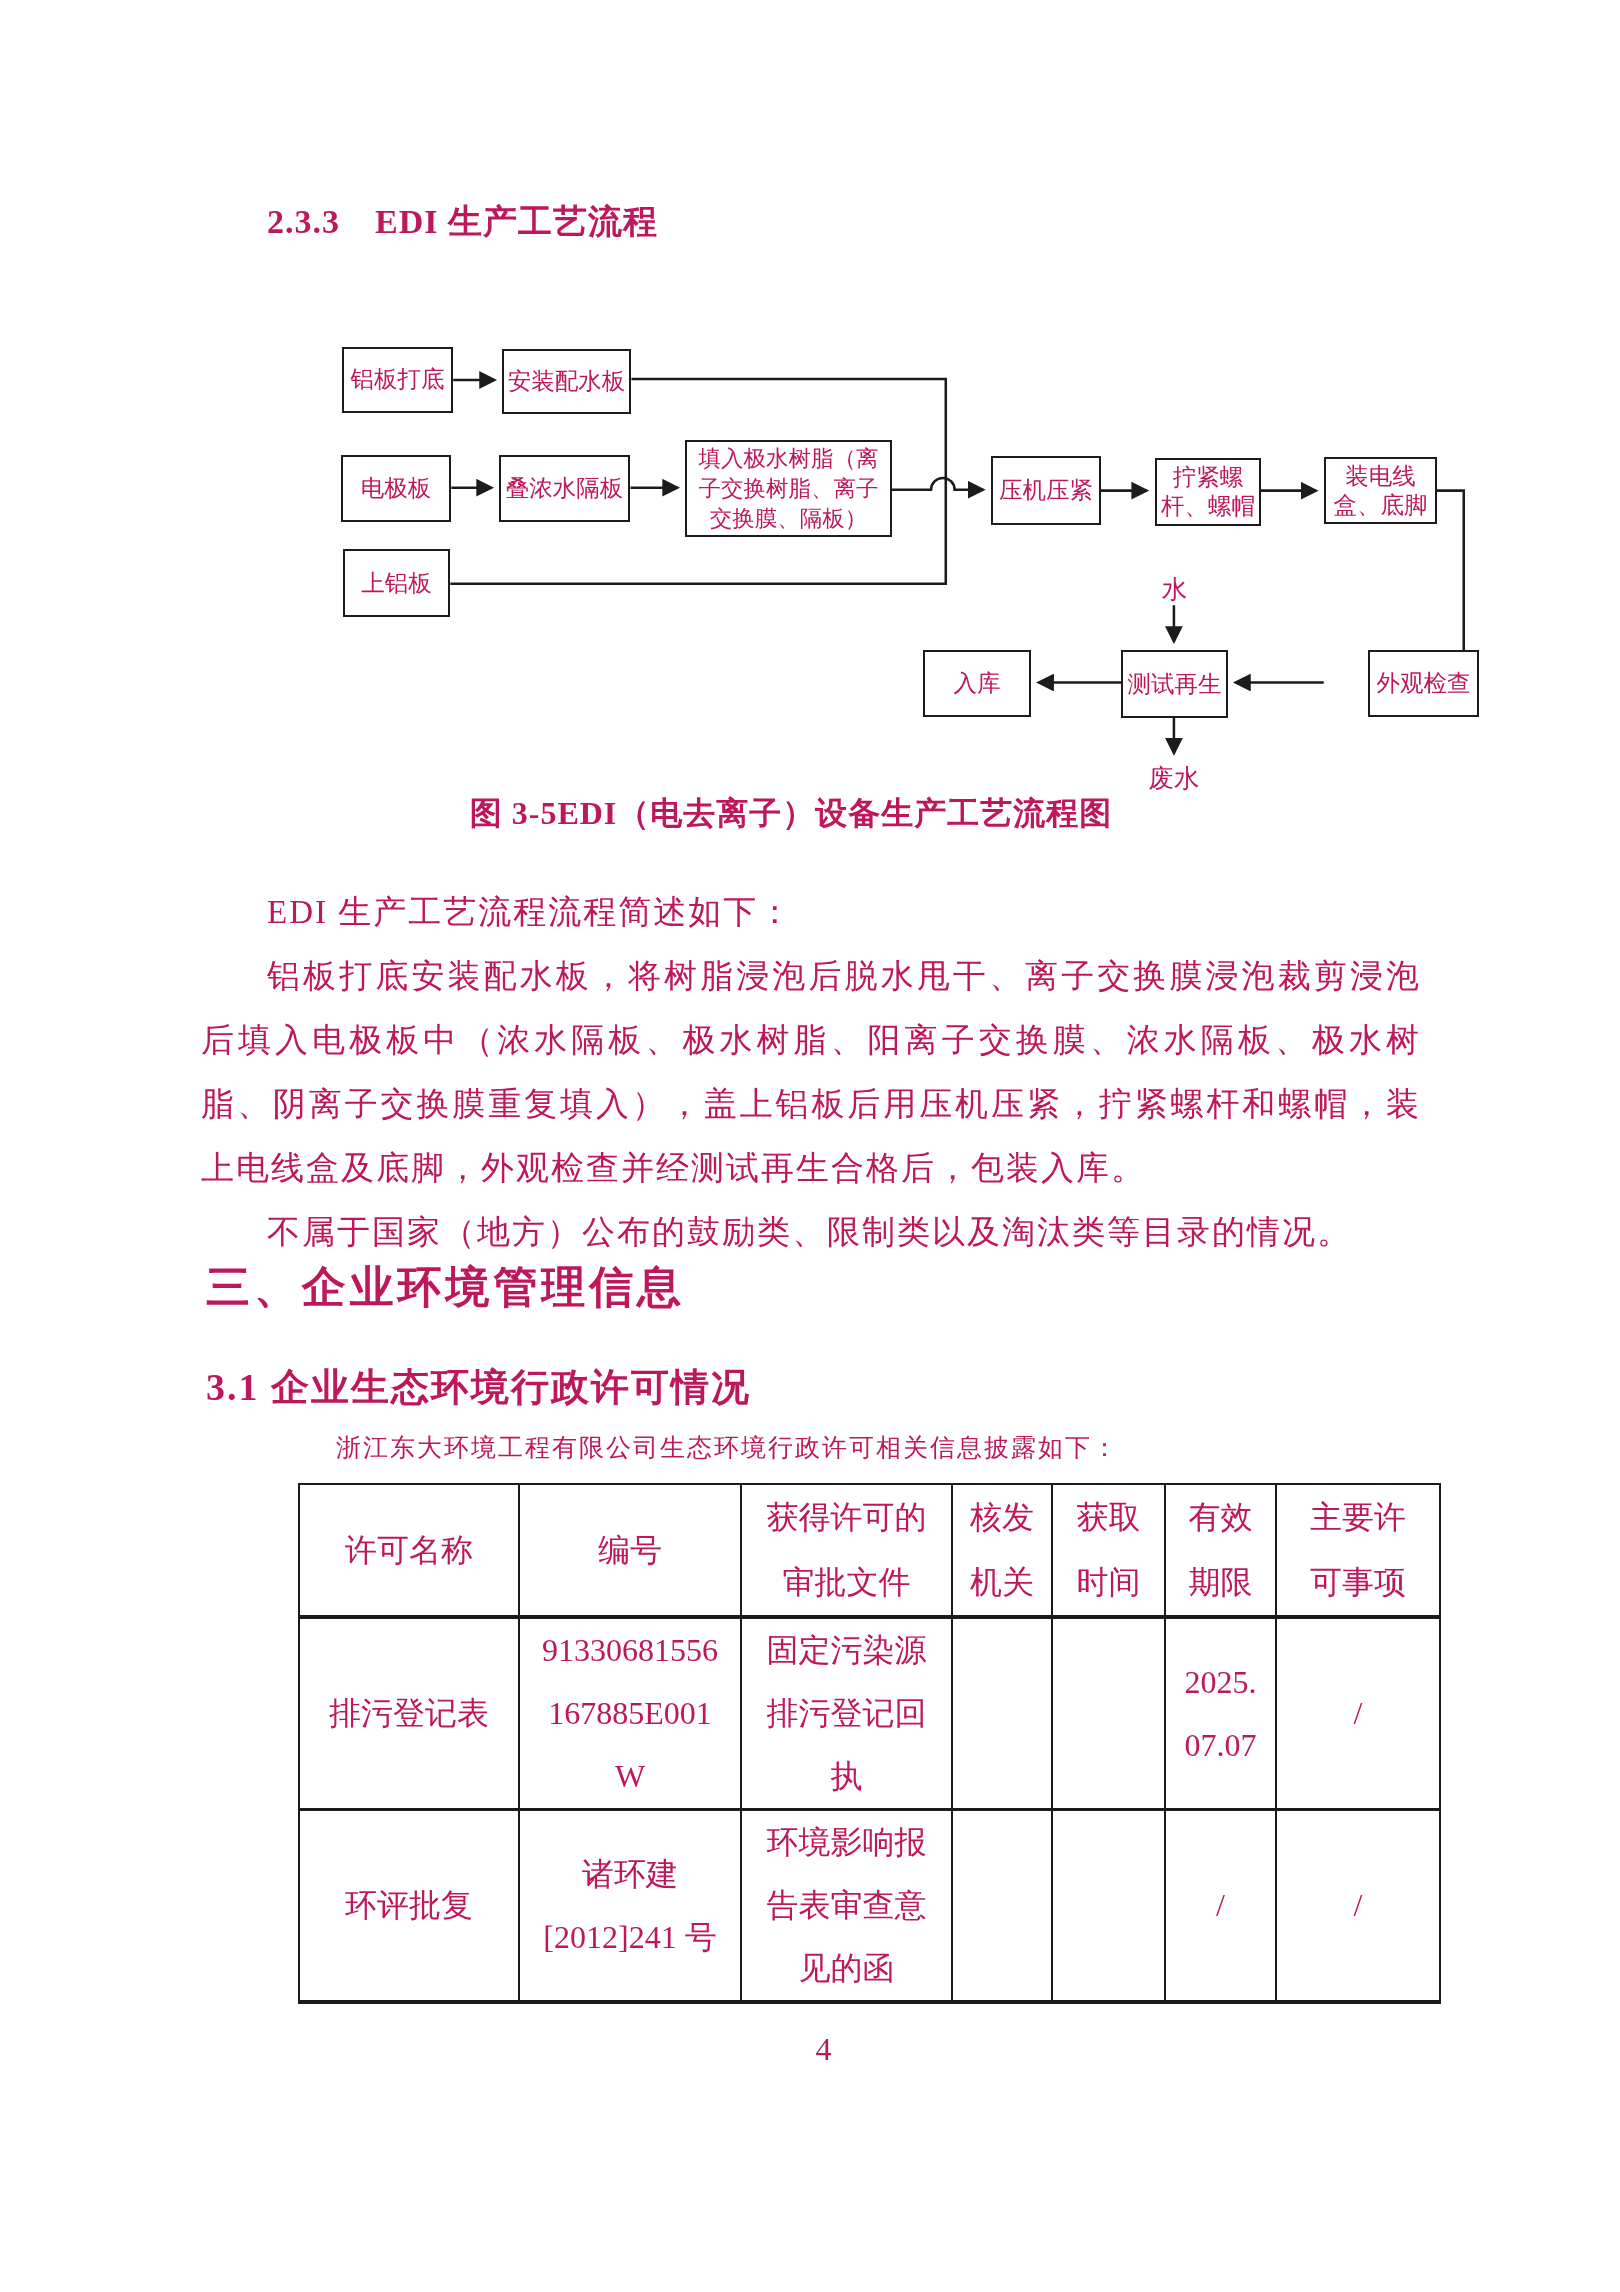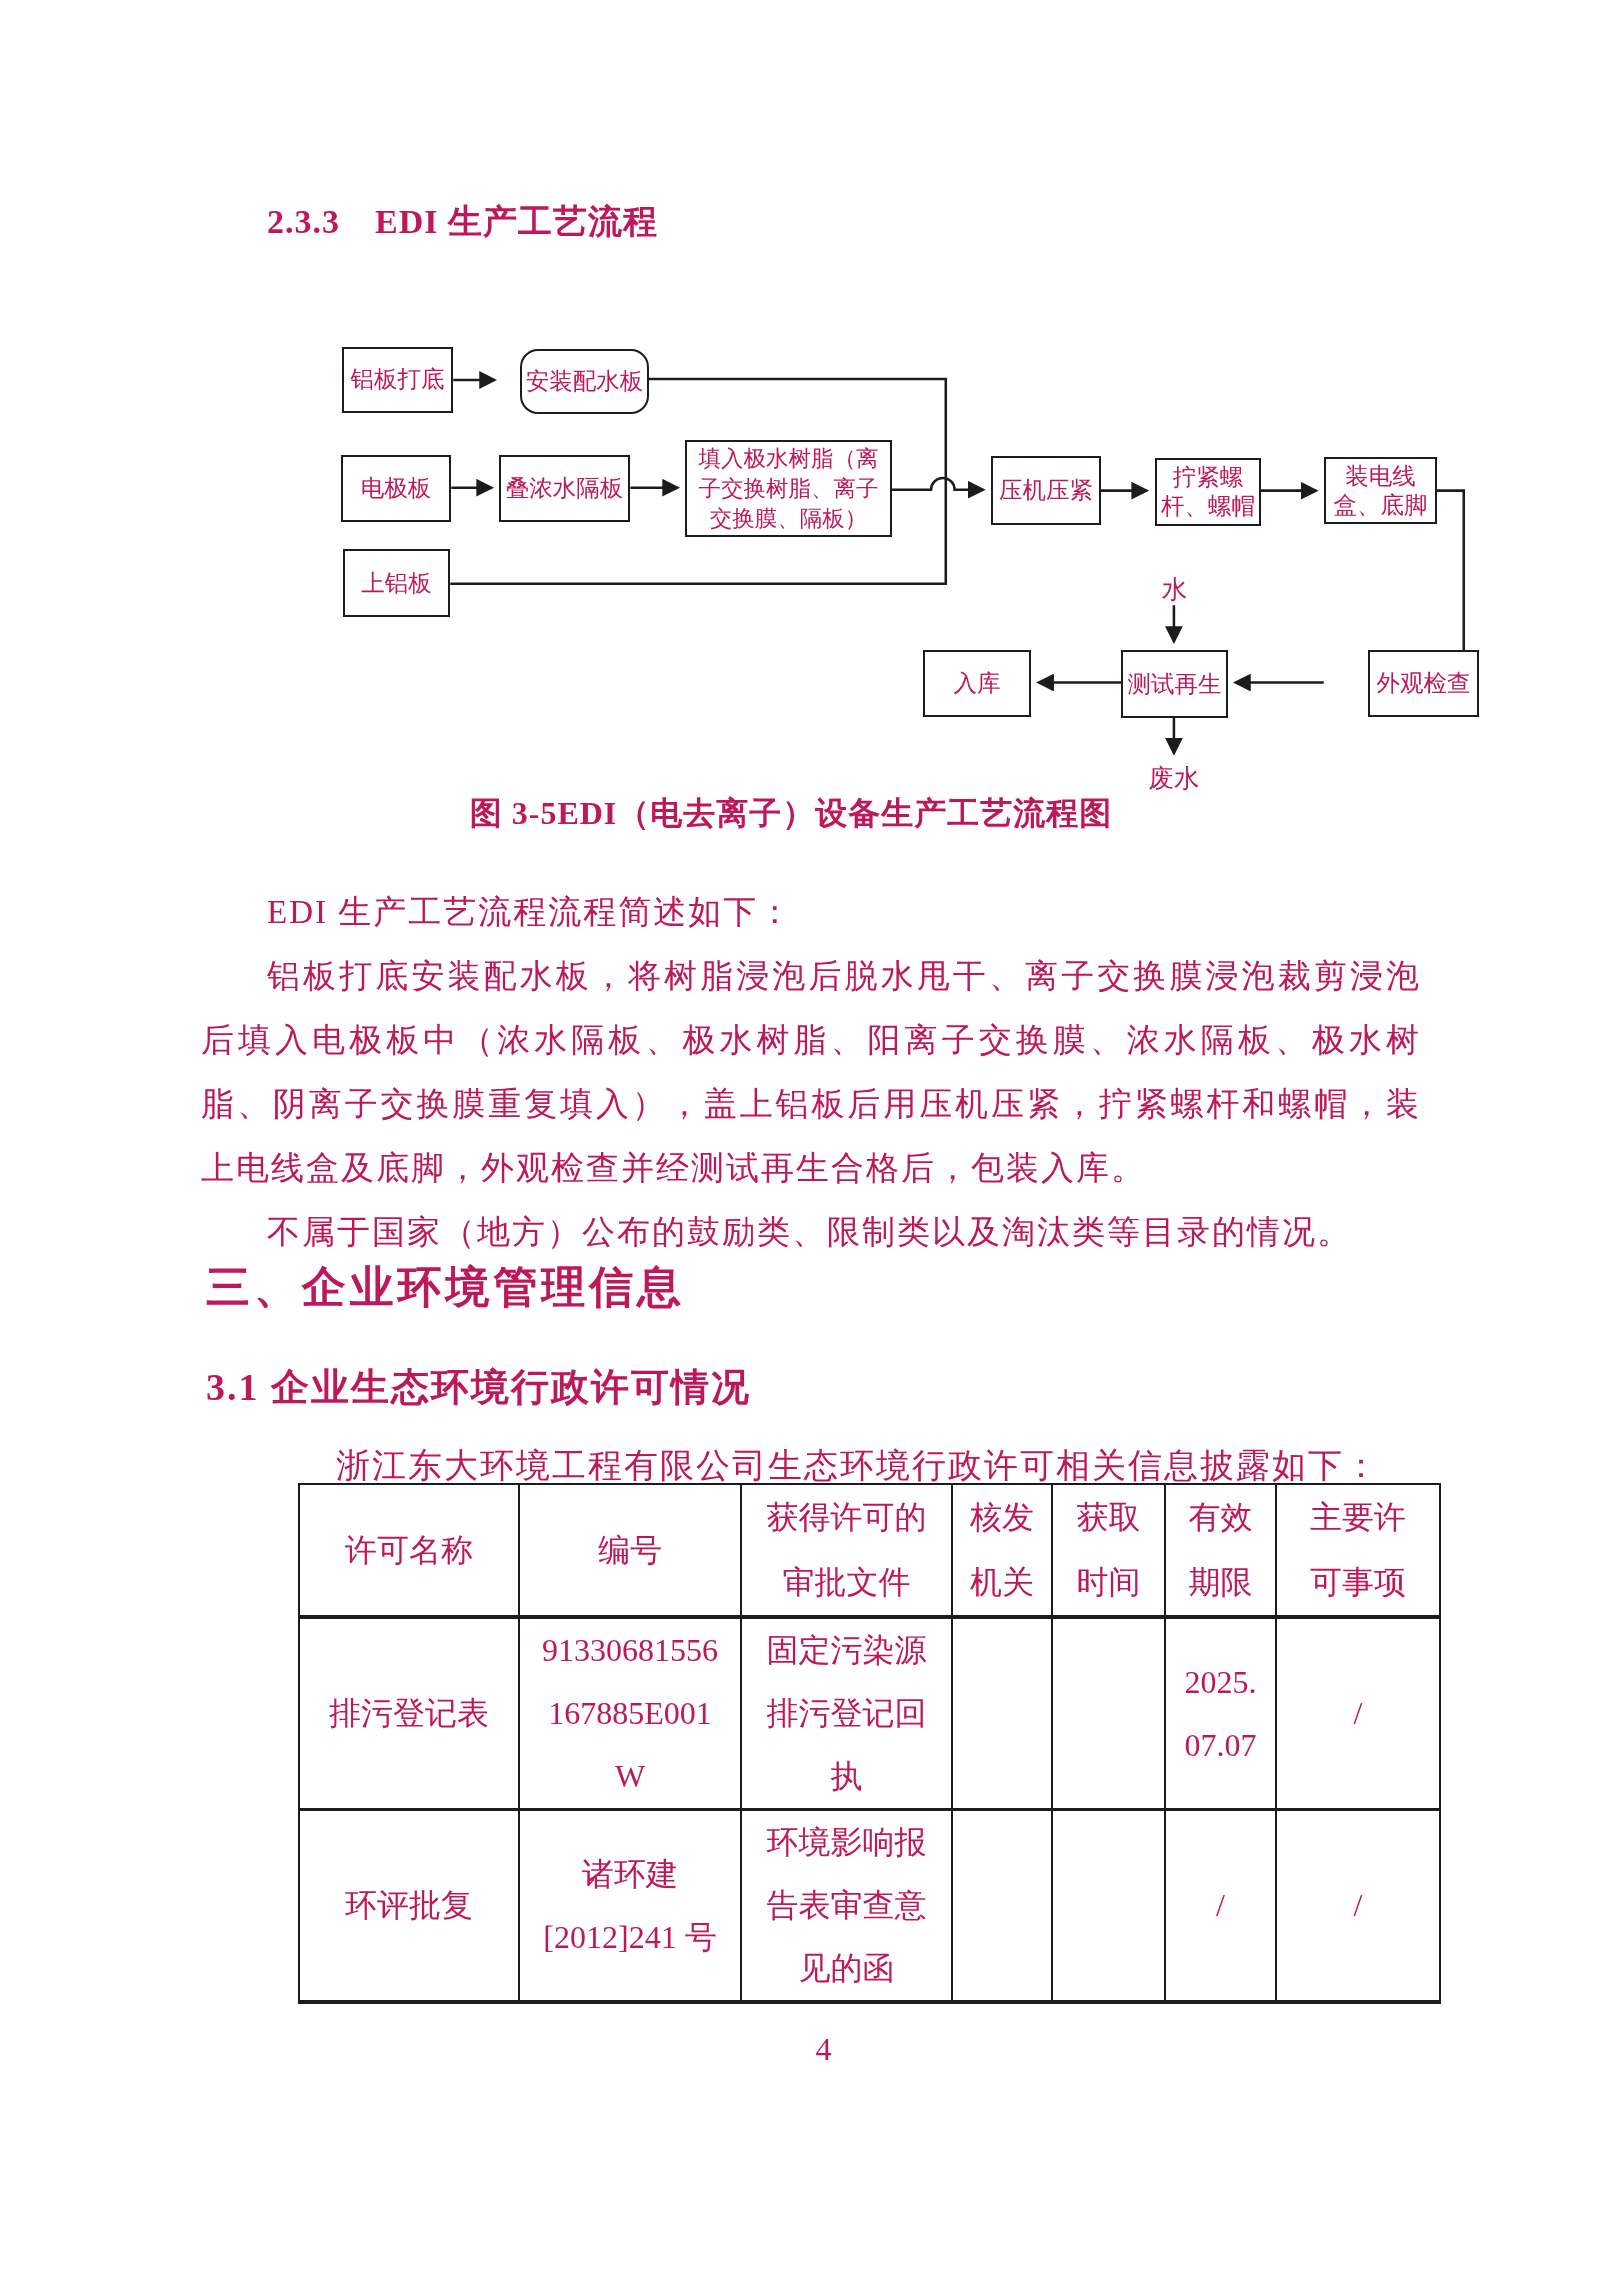--- a/index.html
+++ b/index.html
@@ -25,21 +25,21 @@
     font-size:23.5px;line-height:29px;padding:2px;
   }
   .flabel{position:absolute;text-align:center;font-size:25.5px;}
   
   .fig-caption{position:absolute;top:792px;left:0;width:1582px;text-align:center;
     font-size:32px;font-weight:bold;letter-spacing:1px;}
   
   .bodytext{position:absolute;top:880px;left:201px;width:1220px;}
   .bodytext p{margin:0;font-size:33px;line-height:64px;letter-spacing:2px;
     text-align:justify;text-indent:2em;}
-  .table-intro{position:absolute;top:1431px;left:336px;font-size:34px;letter-spacing:2px;margin-top:12px;}
+  .table-intro{position:absolute;top:1431px;left:336px;font-size:25px;letter-spacing:2px;}
   
   .permit-table{
     position:absolute;top:1483px;left:272px;border-collapse:collapse;table-layout:fixed;
   }
   .permit-table td,.permit-table th{
     border:2.5px solid #1b1b1b;text-align:center;vertical-align:middle;
     font-size:32px;font-weight:normal;line-height:63px;white-space:pre-line;
     padding:0;overflow:hidden;
   }
   .permit-table{border:2.9px solid #1b1b1b;margin-left:26px;}
@@ -87,21 +87,21 @@
 
         <path d="M1345,357 L1255,357" marker-end="url(#arr)"></path>
 
         <path d="M1138,357 L1054,357" marker-end="url(#arr)"></path>
 
         <path d="M1192,392 L1192,429" marker-end="url(#arr)"></path>
       </g>
     </svg>
 
     <div class="fnode" style="left:336px;top:13.7px;width:111px;height:66px;">铝板打底</div>
-    <div class="fnode" style="left:514px;top:15.7px;width:129px;height:65px;border-radius:18px;">安装配水板</div>
+    <div class="fnode" style="left:496px;top:15.7px;width:129px;height:65px;">安装配水板</div>
     <div class="fnode" style="left:335px;top:122px;width:110px;height:67px;">电极板</div>
     <div class="fnode" style="left:493px;top:122px;width:131px;height:67px;">叠浓水隔板</div>
     <div class="fnode" style="left:679px;top:107px;width:207px;height:97px;font-size:22.5px;line-height:30px;">填入极水树脂（离子交换树脂、离子交换膜、隔板）</div>
     <div class="fnode" style="left:337px;top:216px;width:107px;height:68px;">上铝板</div>
     <div class="fnode" style="left:985px;top:123px;width:110px;height:69px;">压机压紧</div>
     <div class="fnode" style="left:1149px;top:125px;width:106px;height:68px;">拧紧螺杆、螺帽</div>
     <div class="fnode" style="left:1318px;top:124px;width:113px;height:67px;">装电线盒、底脚</div>
     <div class="fnode" style="left:917px;top:317px;width:108px;height:67px;">入库</div>
     <div class="fnode" style="left:1115px;top:317px;width:107px;height:68px;">测试再生</div>
     <div class="fnode" style="left:1362px;top:317px;width:111px;height:67px;">外观检查</div>

